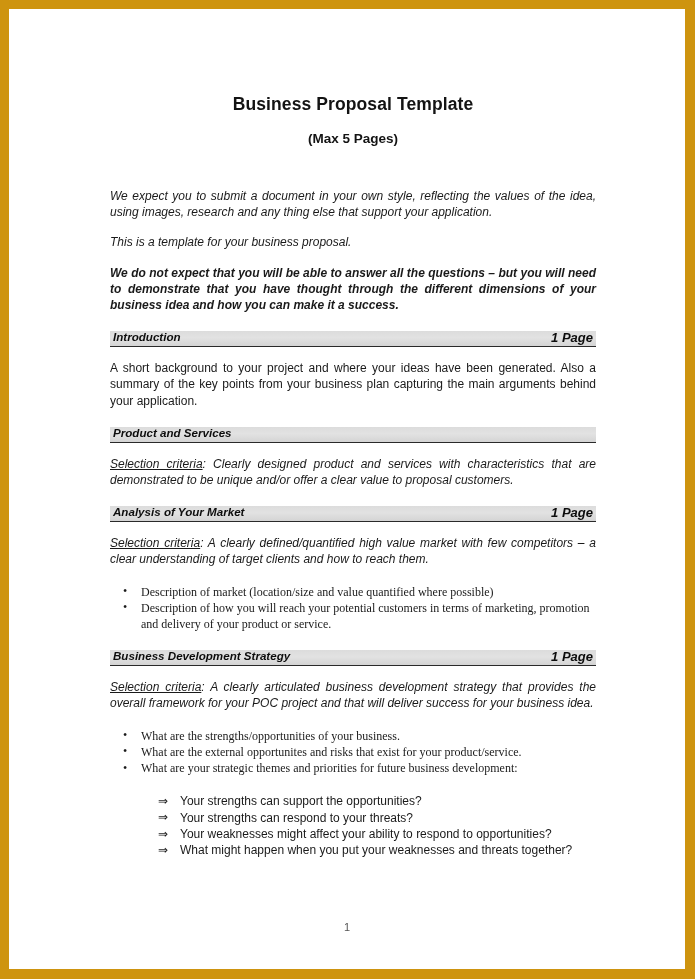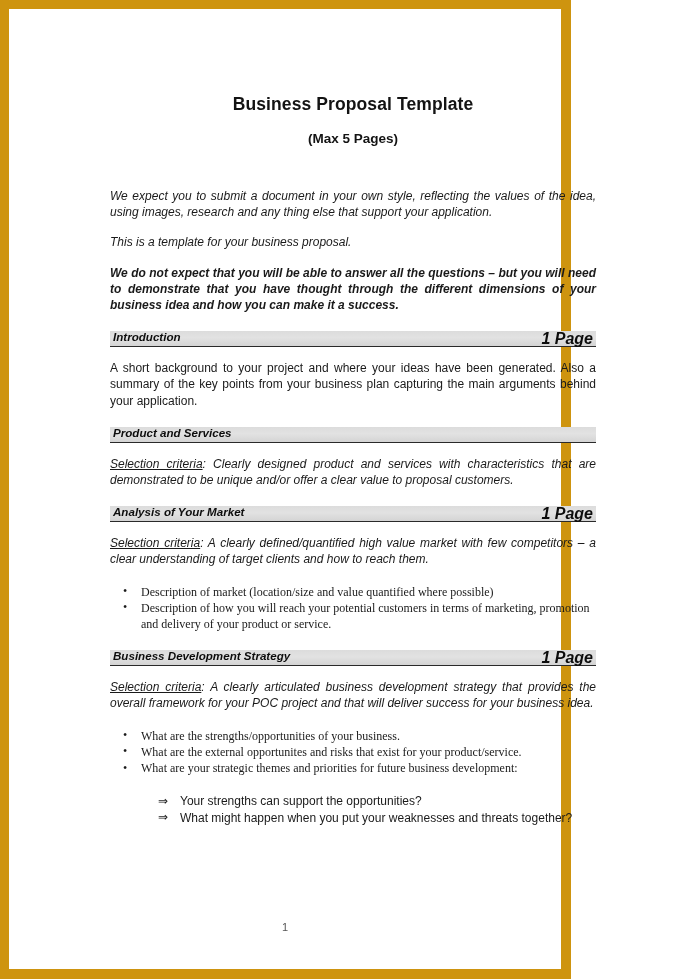--- a/index.html
+++ b/index.html
@@ -12,21 +12,21 @@
     height: 979px;
     overflow: hidden;
     font-family: "Liberation Sans", sans-serif;
     color: #000000;
   }
 
   
   #page-frame {
     position: relative;
     box-sizing: border-box;
-    width: 571px;
+    width: 695px;
     height: 979px;
     background: #ffffff;
     border-top: 9px solid #CE940F;
     border-bottom: 10px solid #CE940F;
     border-left: 9px solid #CE940F;
     border-right: 10px solid #CE940F;
   }
   #page-frame::before {
     
     content: "";
@@ -99,21 +99,21 @@
     font-style: italic;
   }
   .section-band .band-title {
     font-size: 11.6px;
     font-weight: bold;
     line-height: 1;
     white-space: nowrap;
     color: #0d0d0d;
   }
   .section-band .band-pages {
-    font-size: 16px;
+    font-size: 13px;
     font-weight: bold;
     line-height: 1;
     white-space: nowrap;
     color: #0d0d0d;
   }
 
   
   .crit-label {
     font-style: italic;
     text-decoration: underline;
@@ -218,20 +218,22 @@
         <span class="band-pages">1 Page</span>
       </div>
       <p class="para italic tight"><span class="crit-label">Selection criteria</span><span>: A clearly articulated business development strategy that provides the overall framework for your POC project and that will deliver success for your business idea.</span></p>
       <ul class="bullets">
         <li>What are the strengths/opportunities of your business.</li>
         <li>What are the external opportunites and risks that exist for your product/service.</li>
         <li>What are your strategic themes and priorities for future business development:</li>
       </ul>
       <ul class="arrows">
         <li>Your strengths can support the opportunities?</li>
+        <li>Your strengths can respond to your threats?</li>
+        <li>Your weaknesses might affect your ability to respond to opportunities?</li>
         <li>What might happen when you put your weaknesses and threats together?</li>
       </ul>
 
     </div>
 
     <div class="page-number">1</div>
   </div>
 </div>
 
 </body></html>

